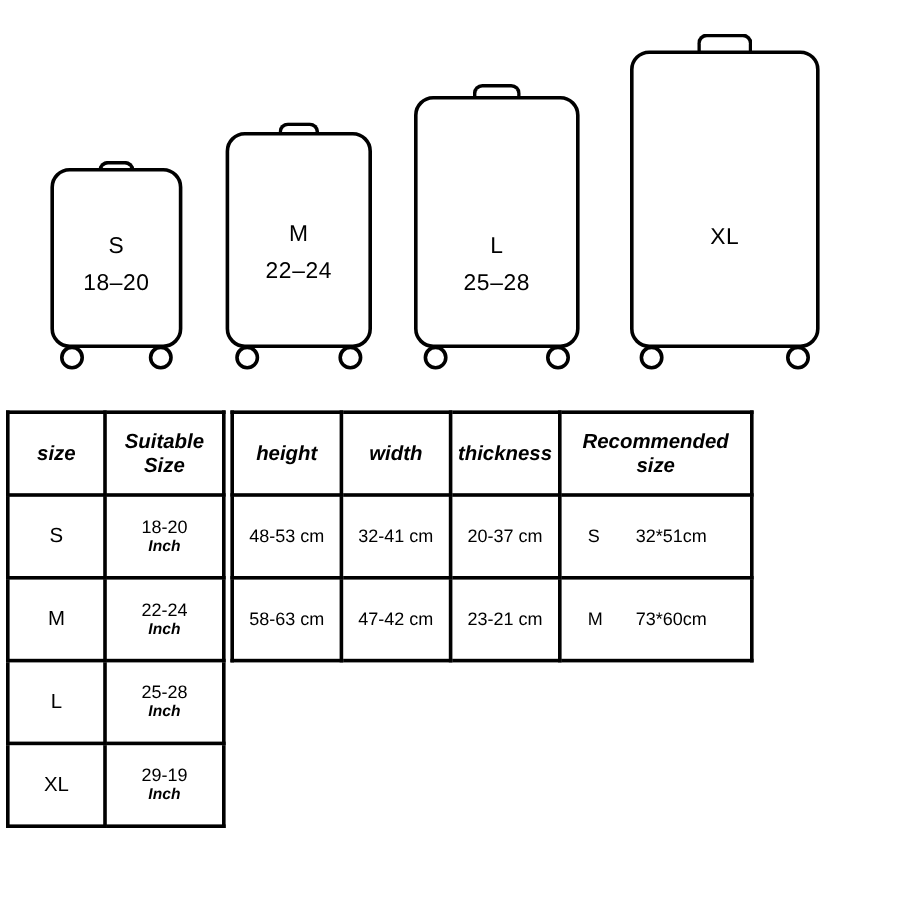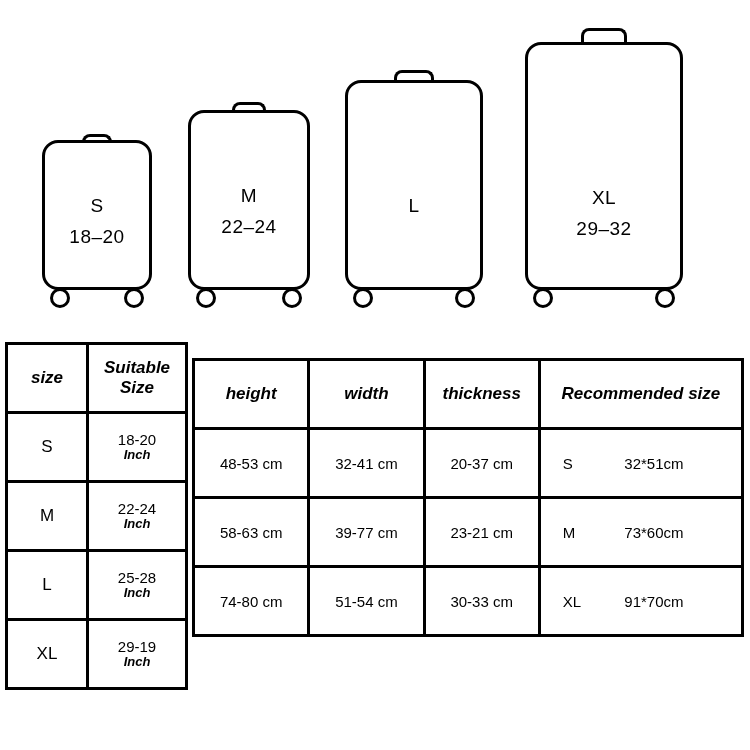--- a/index.html
+++ b/index.html
@@ -136,22 +136,22 @@
     display: block;
     font-style: italic;
     font-weight: bold;
     font-size: 13px;
   }
 
   
   #table-right {
     position: absolute;
     left: 192px;
-    top: 16px;
-    width: 552px;
+    top: 0;
+    width: 436px;
   }
   #table-right td, #table-right th { height: 66px; }
   #table-right .head {
     font-weight: bold;
     font-style: italic;
     font-size: 17px;
   }
   #table-right td { font-size: 15px; }
   #table-right .rec {
     position: relative;
@@ -196,31 +196,31 @@
     </div>
   </div>
 
   <div class="case" id="case-l">
     <div class="handle-bar"></div>
     <div class="body"></div>
     <div class="wheel left"></div>
     <div class="wheel right"></div>
     <div class="labels">
       <span class="sz">L</span>
+      <span class="rg">25–28</span>
     </div>
   </div>
 
   <div class="case" id="case-xl">
     <div class="handle-bar"></div>
     <div class="body"></div>
     <div class="wheel left"></div>
     <div class="wheel right"></div>
     <div class="labels">
       <span class="sz">XL</span>
-      <span class="rg">29–32</span>
     </div>
   </div>
 
 </div>
 
 <div id="tables">
 
   <table id="table-left">
     <tbody>
         <tr>
@@ -273,32 +273,23 @@
       <td>48-53 cm</td>
       <td>32-41 cm</td>
       <td>20-37 cm</td>
       <td class="rec">
         <span class="rlabel">S</span>
         <span class="rval">32*51cm</span>
       </td>
     </tr>
     <tr>
       <td>58-63 cm</td>
-      <td>39-77 cm</td>
+      <td>47-42 cm</td>
       <td>23-21 cm</td>
       <td class="rec">
         <span class="rlabel">M</span>
         <span class="rval">73*60cm</span>
       </td>
     </tr>
-    <tr>
-      <td>74-80 cm</td>
-      <td>51-54 cm</td>
-      <td>30-33 cm</td>
-      <td class="rec">
-        <span class="rlabel">XL</span>
-        <span class="rval">91*70cm</span>
-      </td>
-    </tr>
   </tbody>
     </table>
 
 </div>
 
 </body></html>

